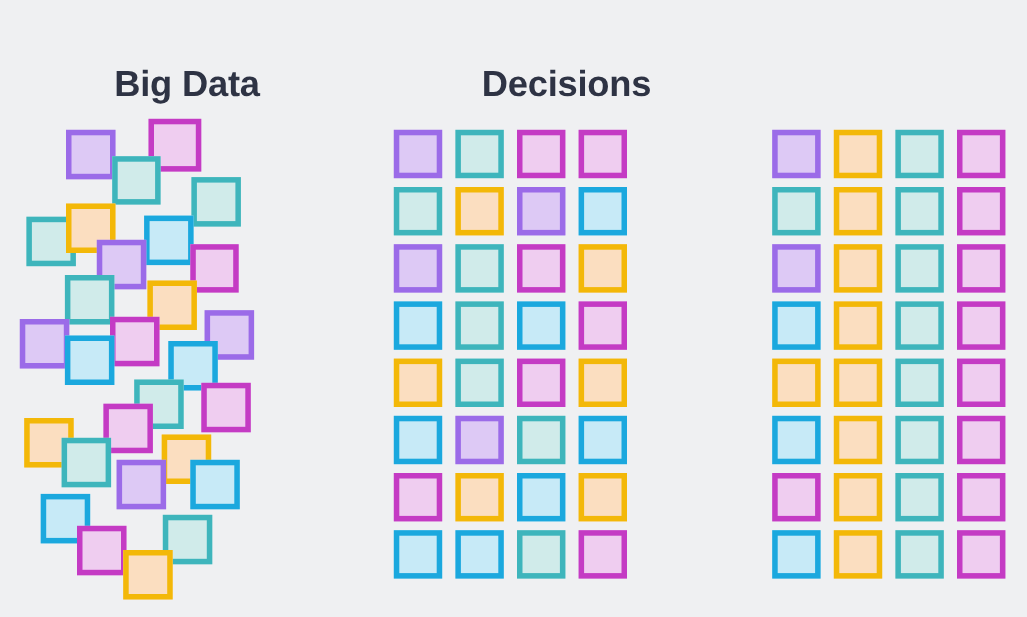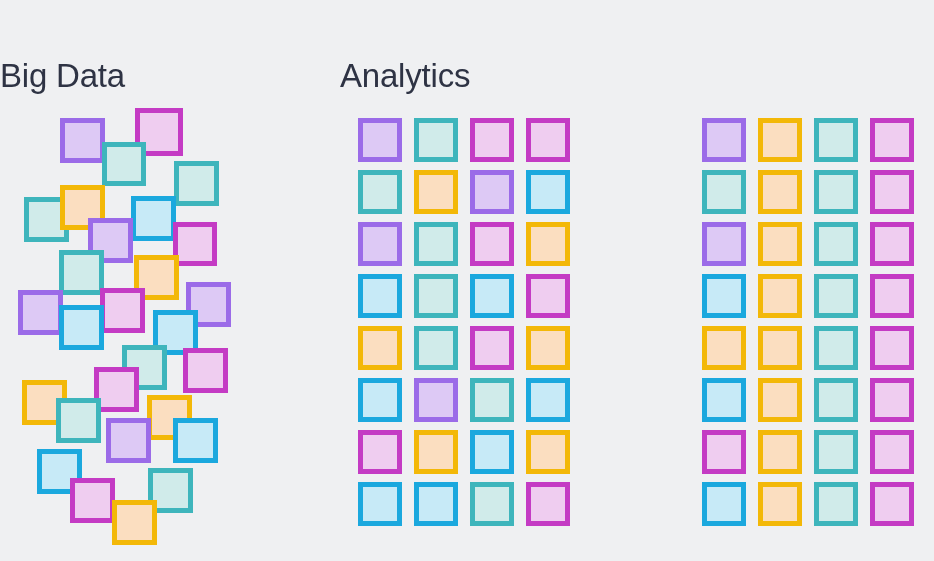--- a/index.html
+++ b/index.html
@@ -29,22 +29,23 @@
   }
   #panel-bigdata   { left: 0px;   width: 340px; }
   #panel-analytics { left: 340px; width: 350px; }
   #panel-decisions { left: 690px; width: 244px; }
 
   .panel-title {
     position: absolute;
     top: 28px;
     left: 0;
     width: 100%;
+    text-align: center;
     font-size: 33px;
-    font-weight: 400;
+    font-weight: 700;
     letter-spacing: -0.2px;
     color: #2e3344;
     line-height: 42px;
     white-space: nowrap;
   }
 
   
   .sq {
     position: absolute;
     box-sizing: border-box;
@@ -99,21 +100,21 @@
         <div class="sq c-purple" style="left: 106px; top: 418px; width: 45px; height: 45px;"></div>
         <div class="sq c-blue" style="left: 173px; top: 418px; width: 45px; height: 45px;"></div>
         <div class="sq c-blue" style="left: 37px; top: 449px; width: 45px; height: 45px;"></div>
         <div class="sq c-magenta" style="left: 70px; top: 478px; width: 45px; height: 45px;"></div>
         <div class="sq c-teal" style="left: 148px; top: 468px; width: 45px; height: 45px;"></div>
         <div class="sq c-orange" style="left: 112px; top: 500px; width: 45px; height: 45px;"></div>
       </div>
   </section>
 
   <section class="panel" id="panel-analytics">
-    <h2 class="panel-title">Analytics</h2>
+    <h2 class="panel-title">Decisions</h2>
   </section>
   <div class="grid" id="grid-analytics">
       <div class="sq c-purple" style="left: 0px; top: 0px; width: 44px; height: 44px;"></div>
       <div class="sq c-teal" style="left: 56px; top: 0px; width: 44px; height: 44px;"></div>
       <div class="sq c-magenta" style="left: 112px; top: 0px; width: 44px; height: 44px;"></div>
       <div class="sq c-magenta" style="left: 168px; top: 0px; width: 44px; height: 44px;"></div>
       <div class="sq c-teal" style="left: 0px; top: 52px; width: 44px; height: 44px;"></div>
       <div class="sq c-orange" style="left: 56px; top: 52px; width: 44px; height: 44px;"></div>
       <div class="sq c-purple" style="left: 112px; top: 52px; width: 44px; height: 44px;"></div>
       <div class="sq c-blue" style="left: 168px; top: 52px; width: 44px; height: 44px;"></div>

